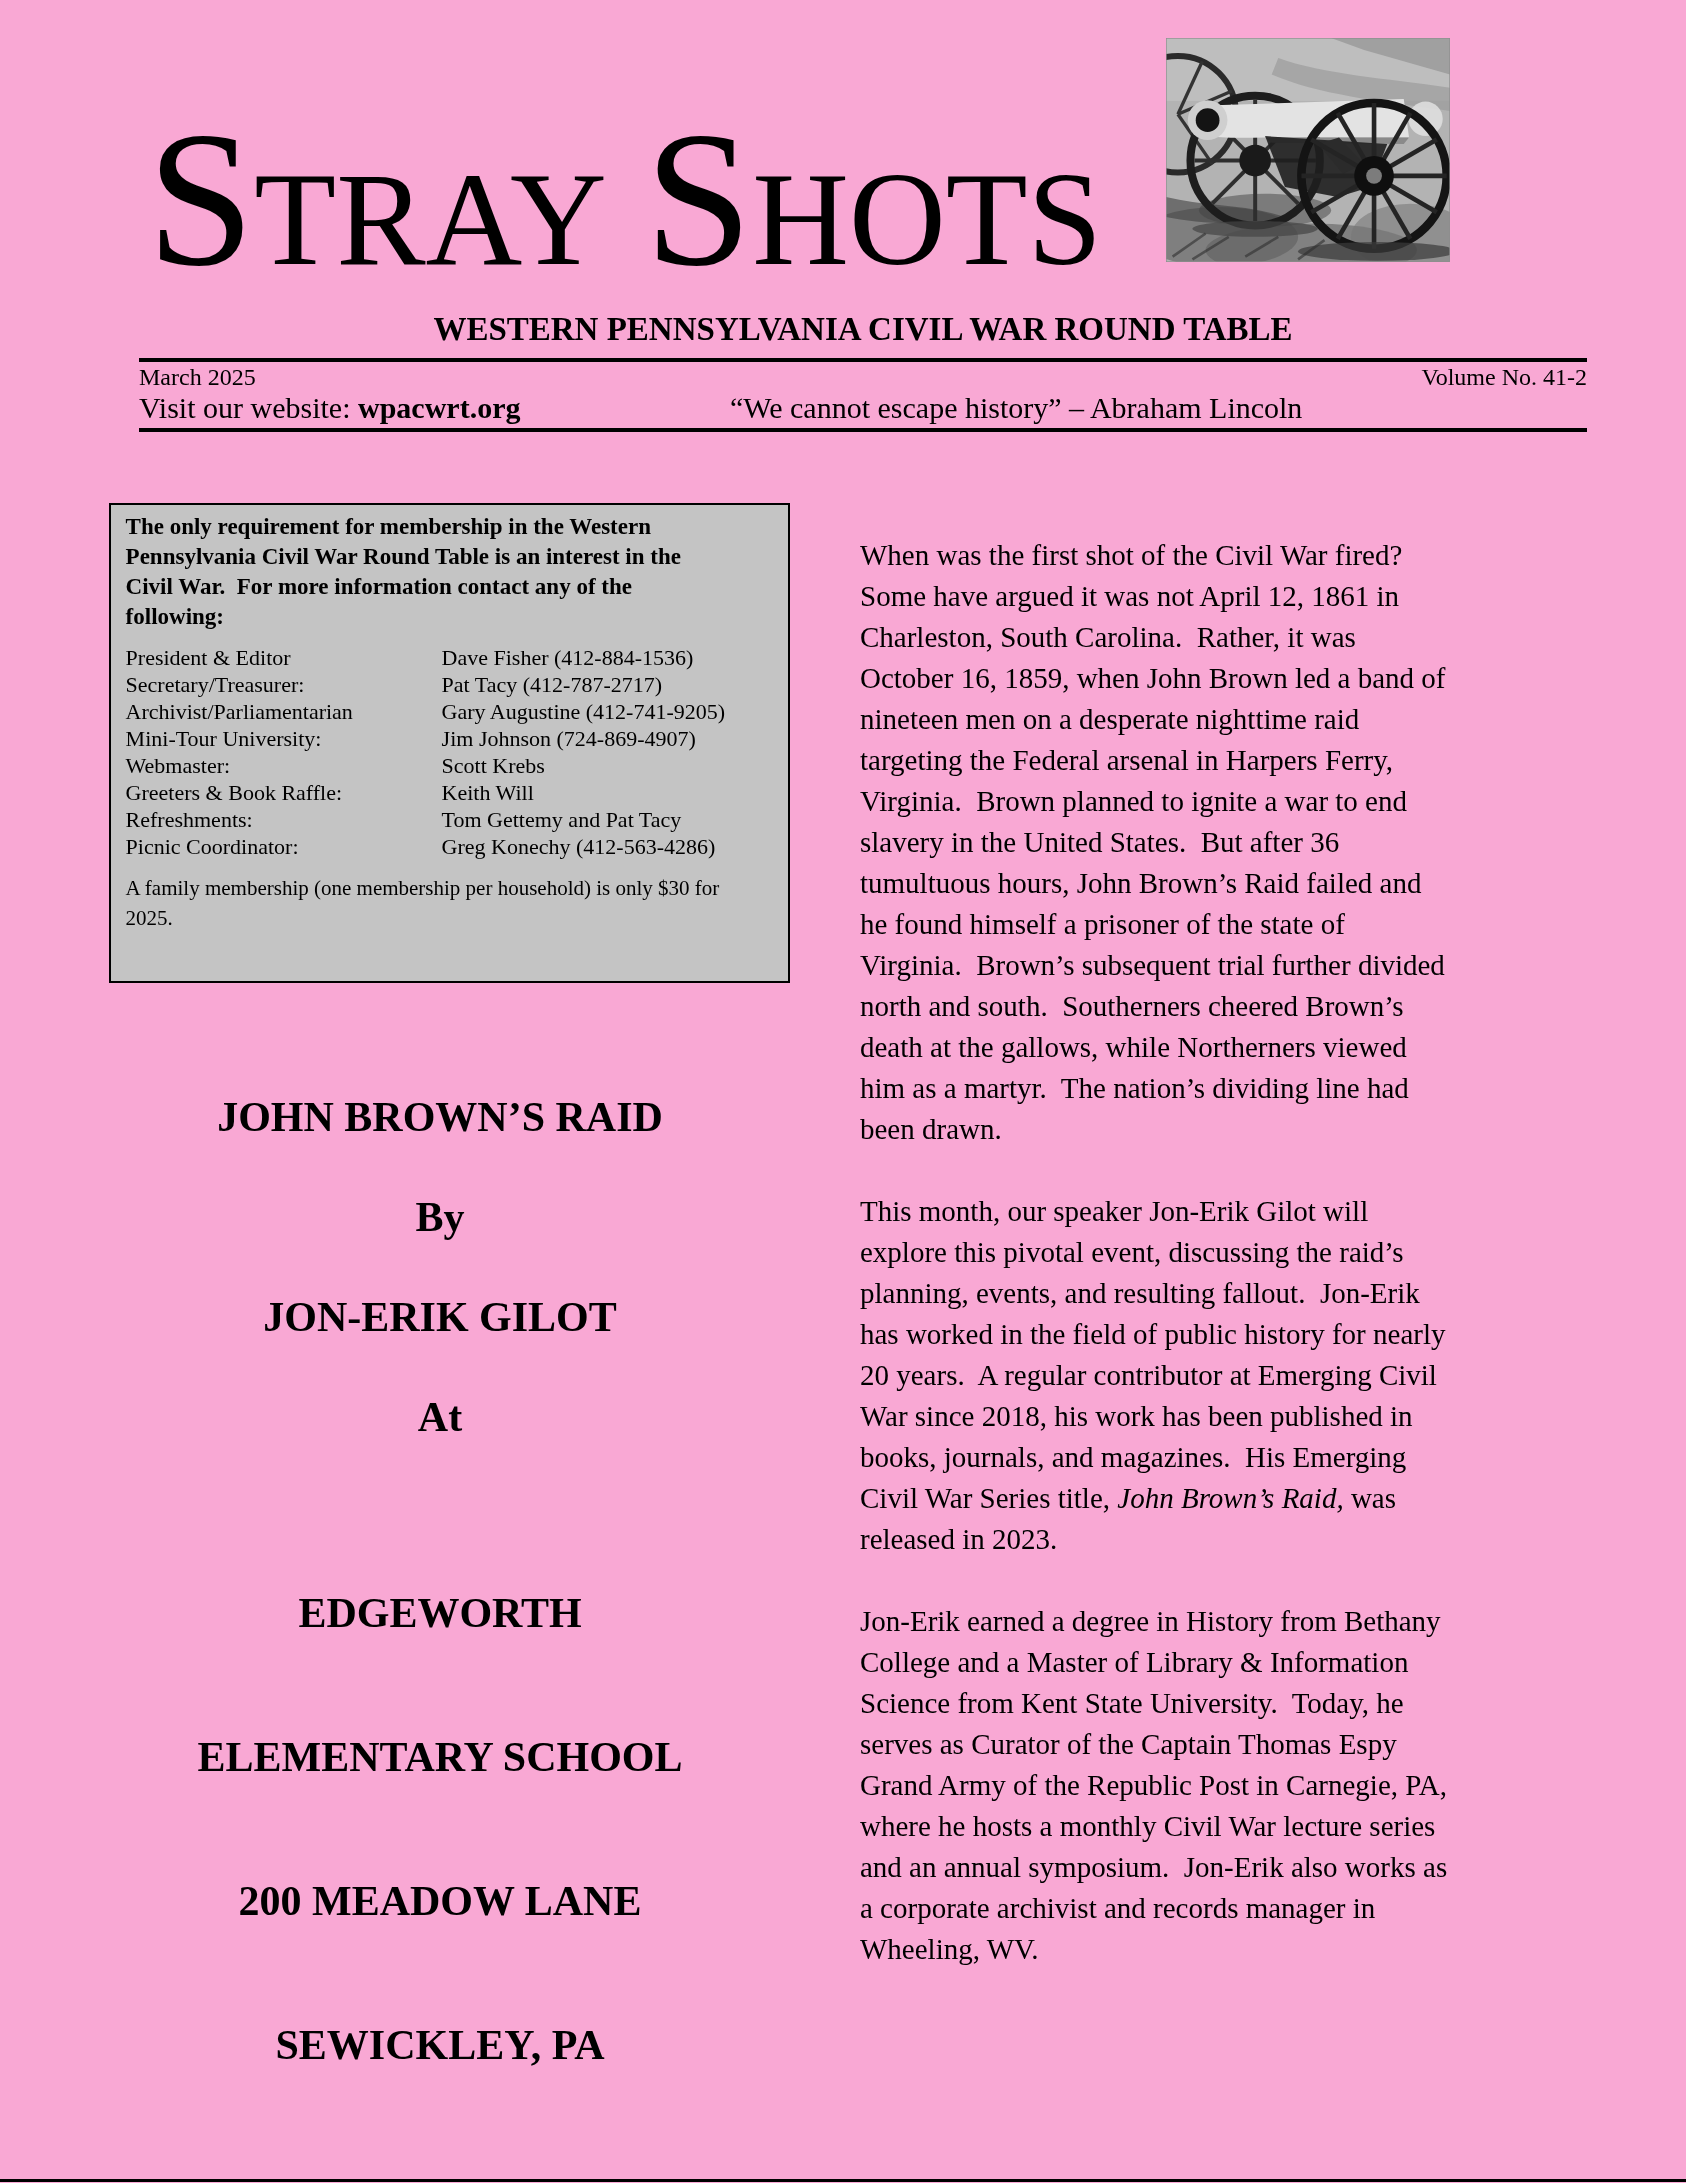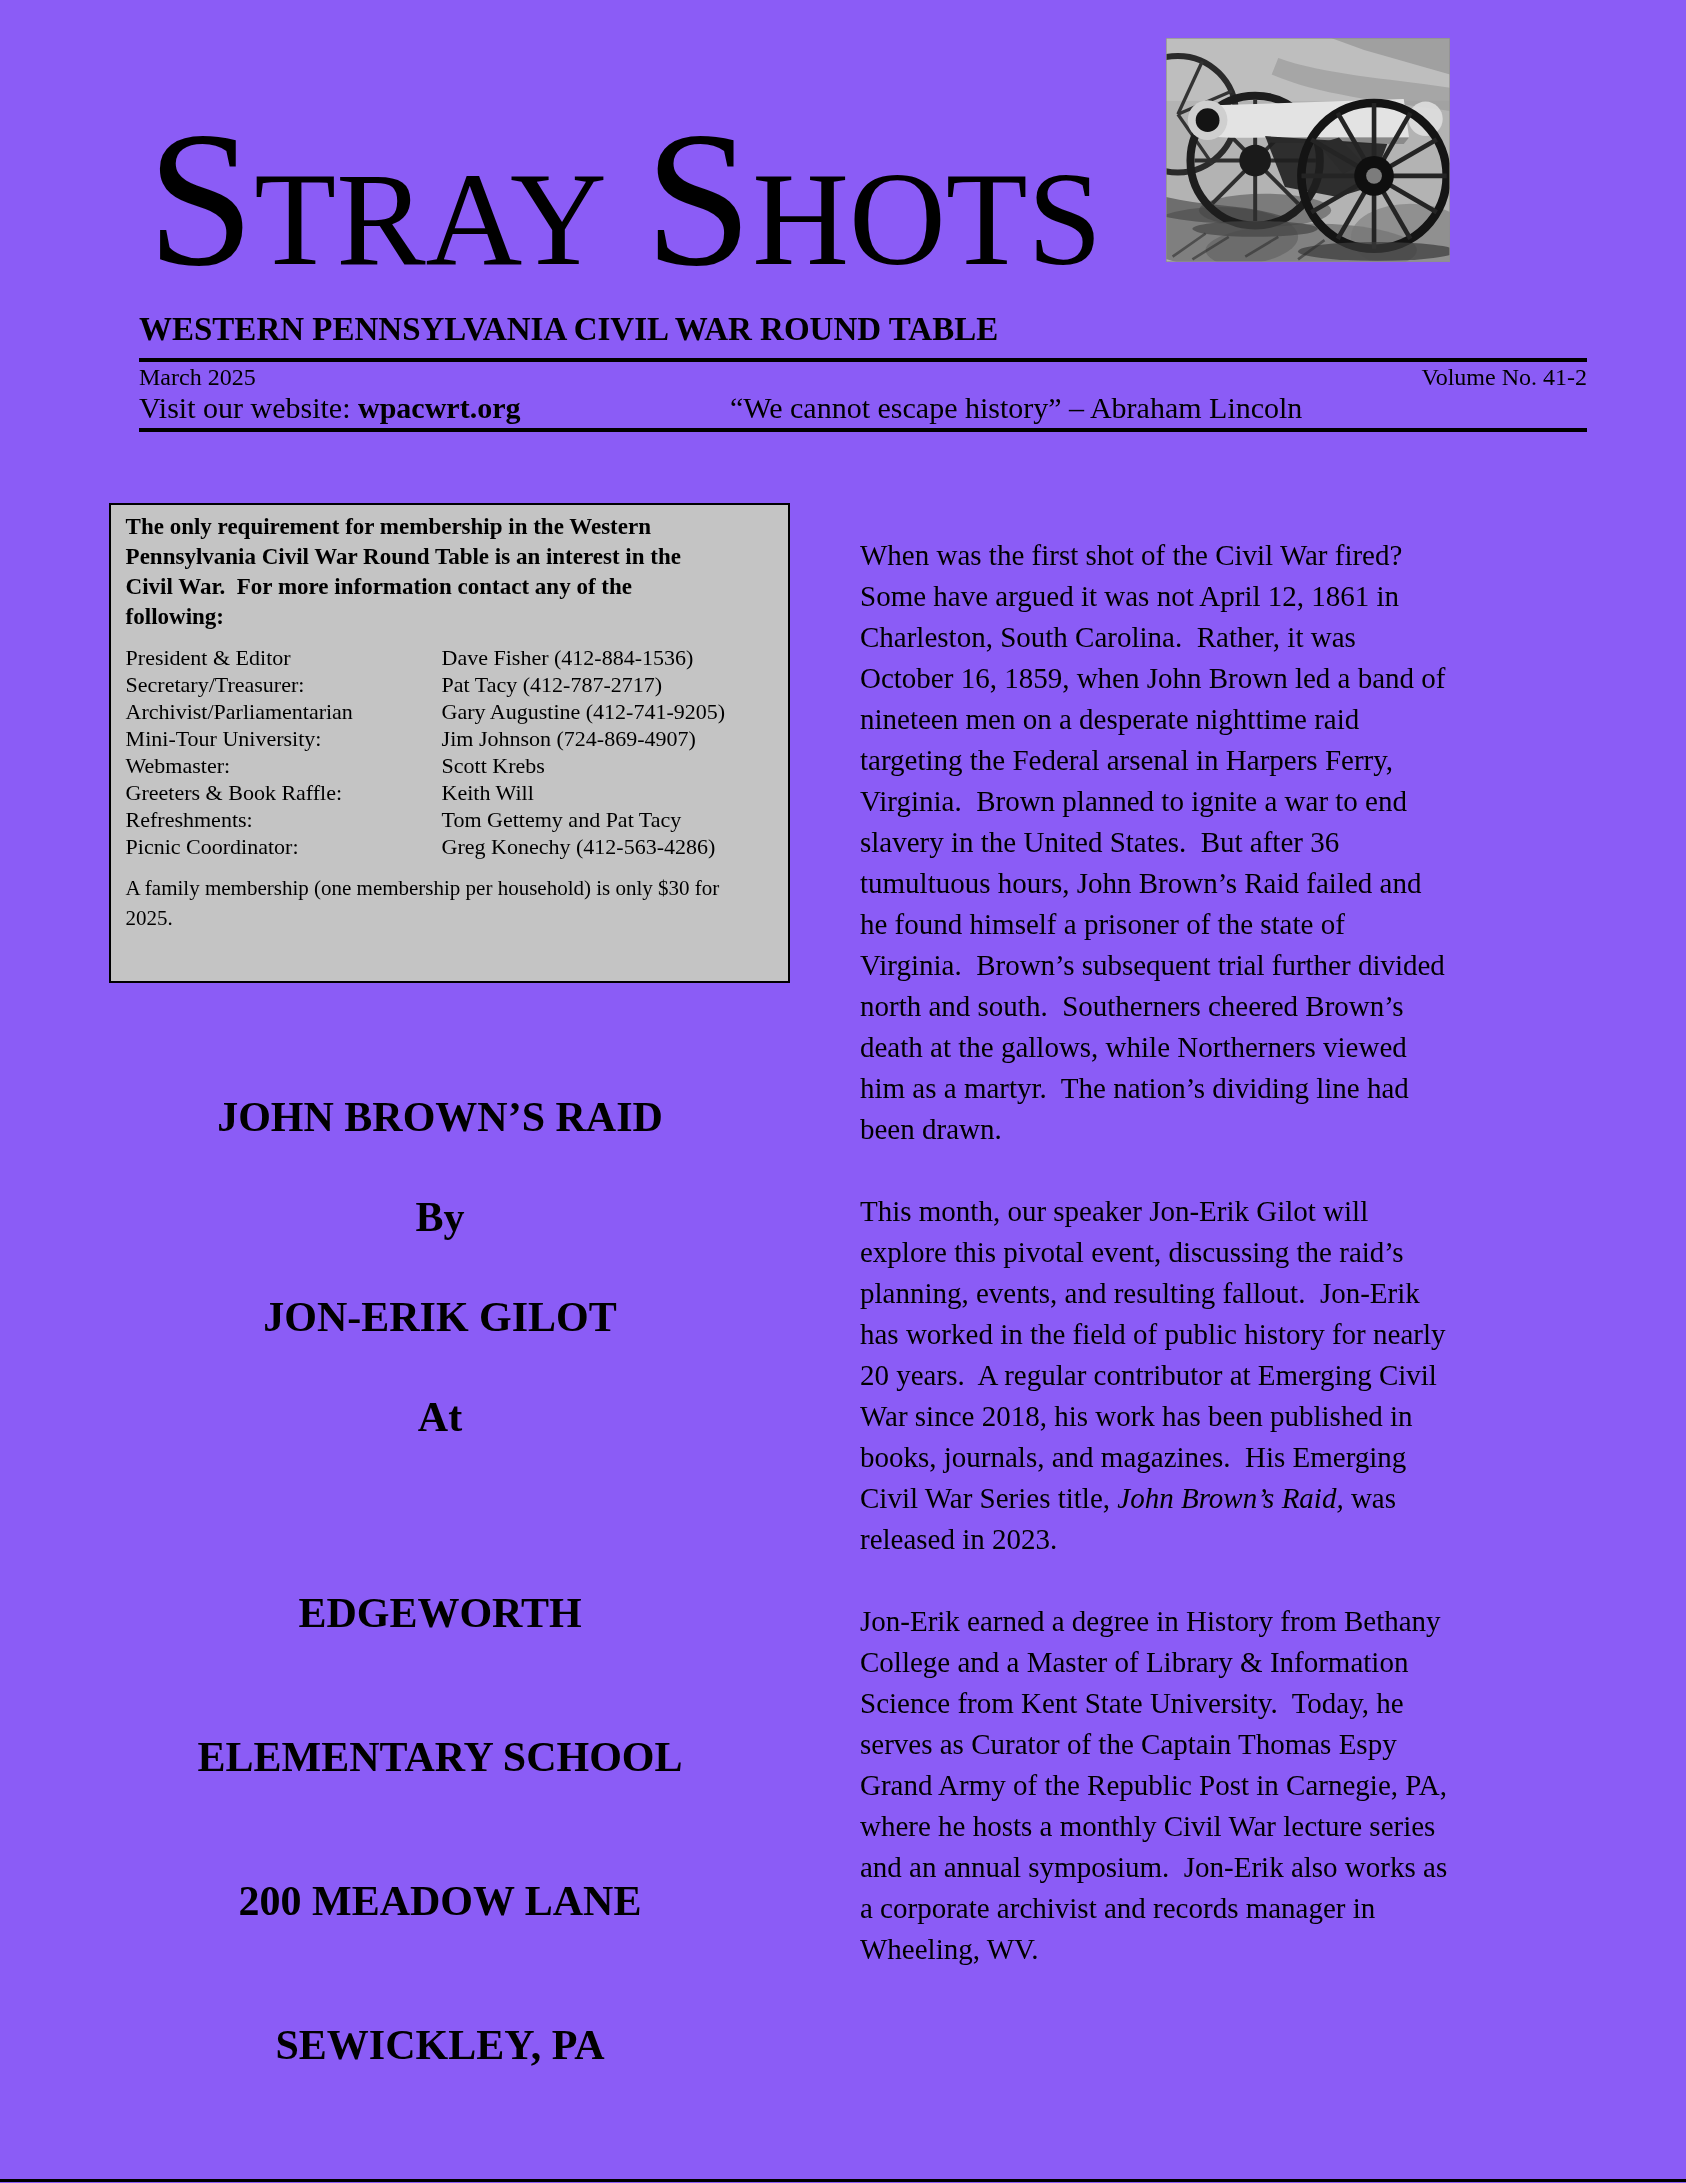--- a/index.html
+++ b/index.html
@@ -1,31 +1,31 @@
 <!DOCTYPE html>
 <html style="font-size:10.6px"><head>
 <meta charset="utf-8">
 <style>
   html,body{margin:0;padding:0;background:#7a7a7a;}
   .page{
-    position:relative;width:1687px;height:2183px;background:#8b5cf6;
+    position:relative;width:1687px;height:2183px;background:#f9a8d4;
     font-family:"Liberation Serif",serif;color:#000;overflow:hidden;
   }
 
   
   .masthead-title{position:absolute;left:147px;top:103px;line-height:1;white-space:nowrap;}
   .mast-big{font-size:193px;}
   .mast-small{font-size:134px;}
   .mast-gap{margin-left:38px;}
 
   .cannon-wrap{position:absolute;left:1166px;top:38px;width:284px;height:224px;}
   .cannon-wrap svg{display:block;width:100%;height:100%;}
 
   .org-title{
-    position:absolute;left:139px;top:311px;width:1448px;
+    position:absolute;left:139px;top:311px;width:1448px;text-align:center;
     font-weight:bold;font-size:33px;line-height:37px;white-space:nowrap;
   }
 
   
   .header-block{
     position:absolute;left:139px;top:358px;width:1448px;
     border-top:4.6px solid #000;border-bottom:4.6px solid #000;
     padding:1.3px 0 2.6px 0;
   }
   .meta-row{display:flex;justify-content:space-between;font-size:24px;line-height:28px;}

